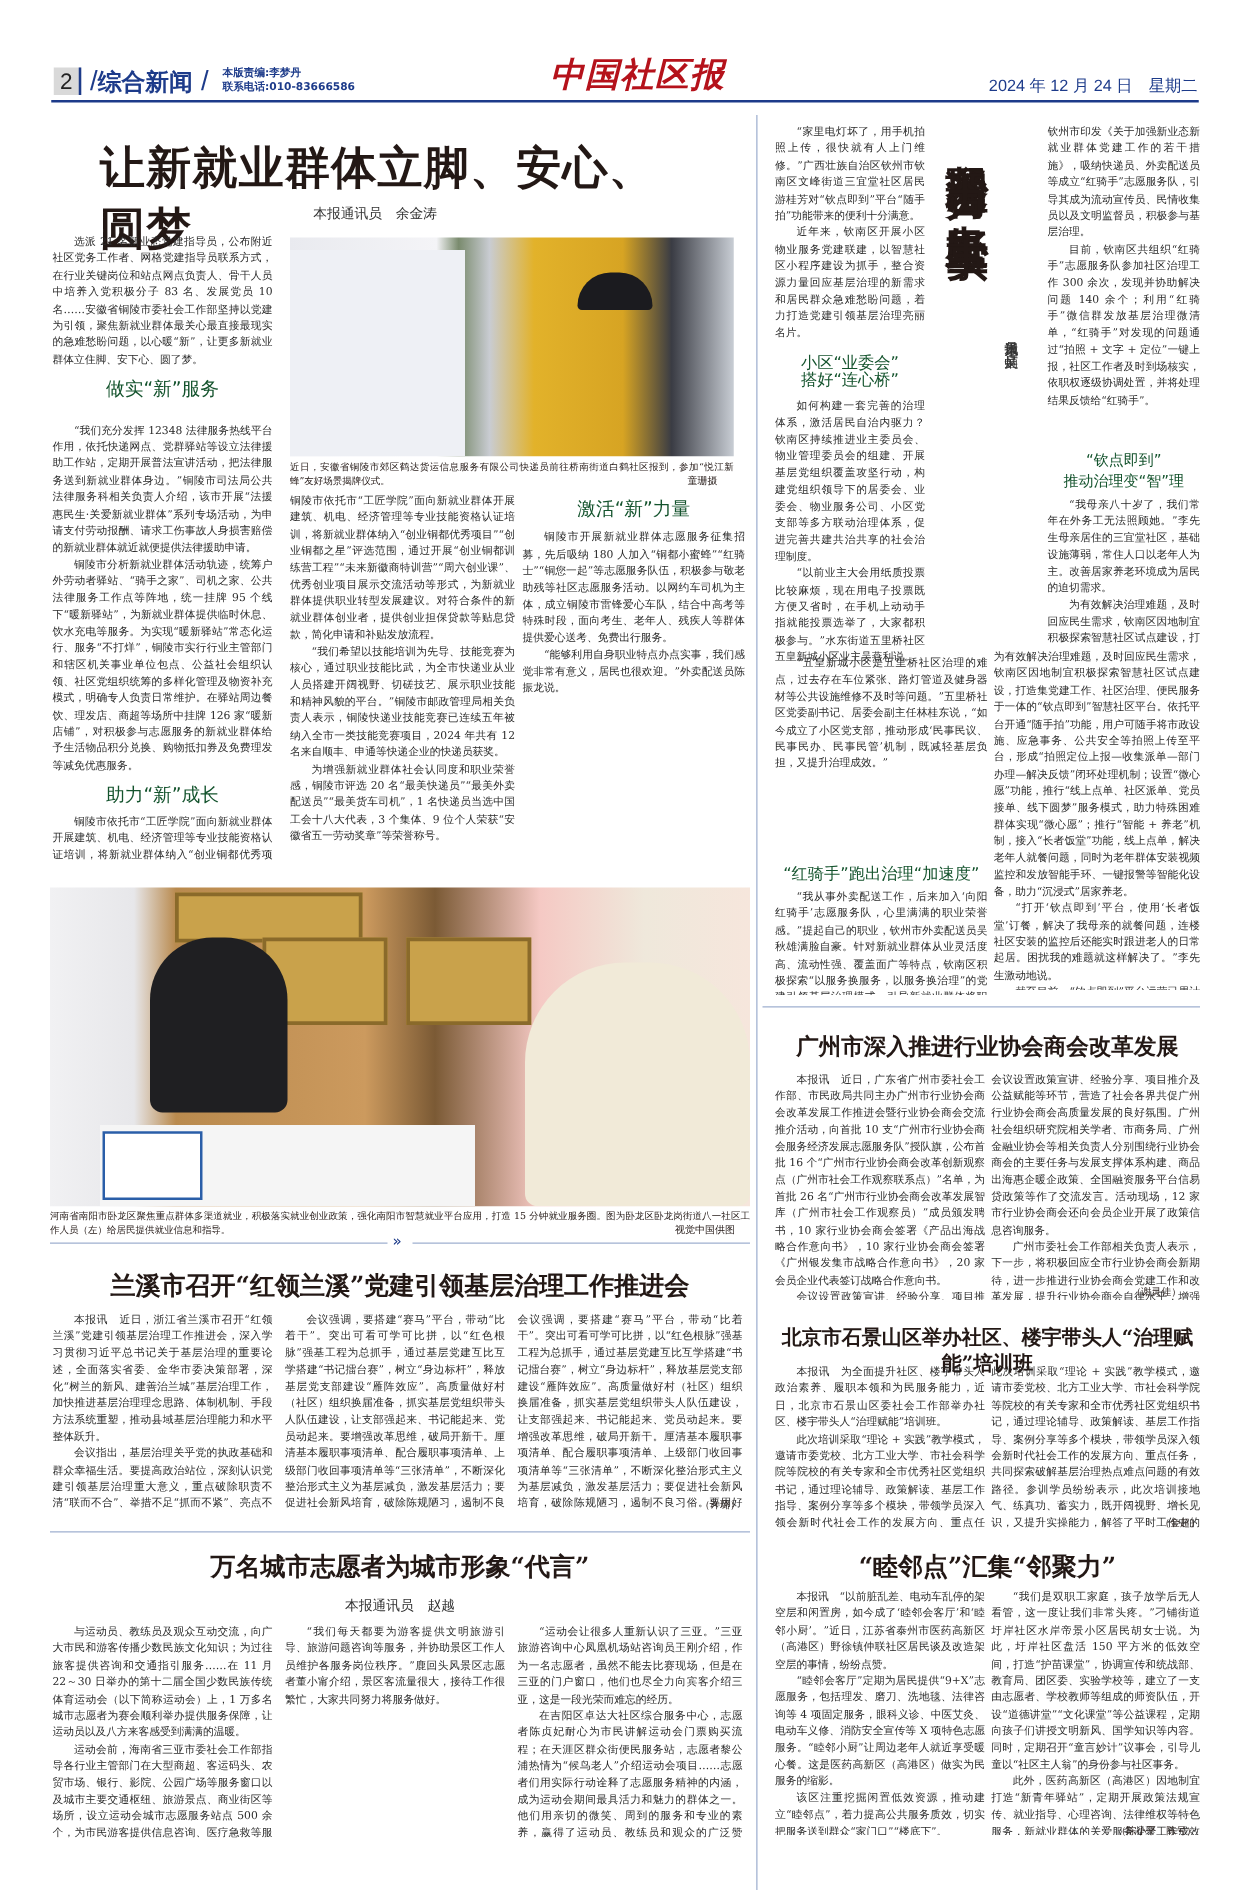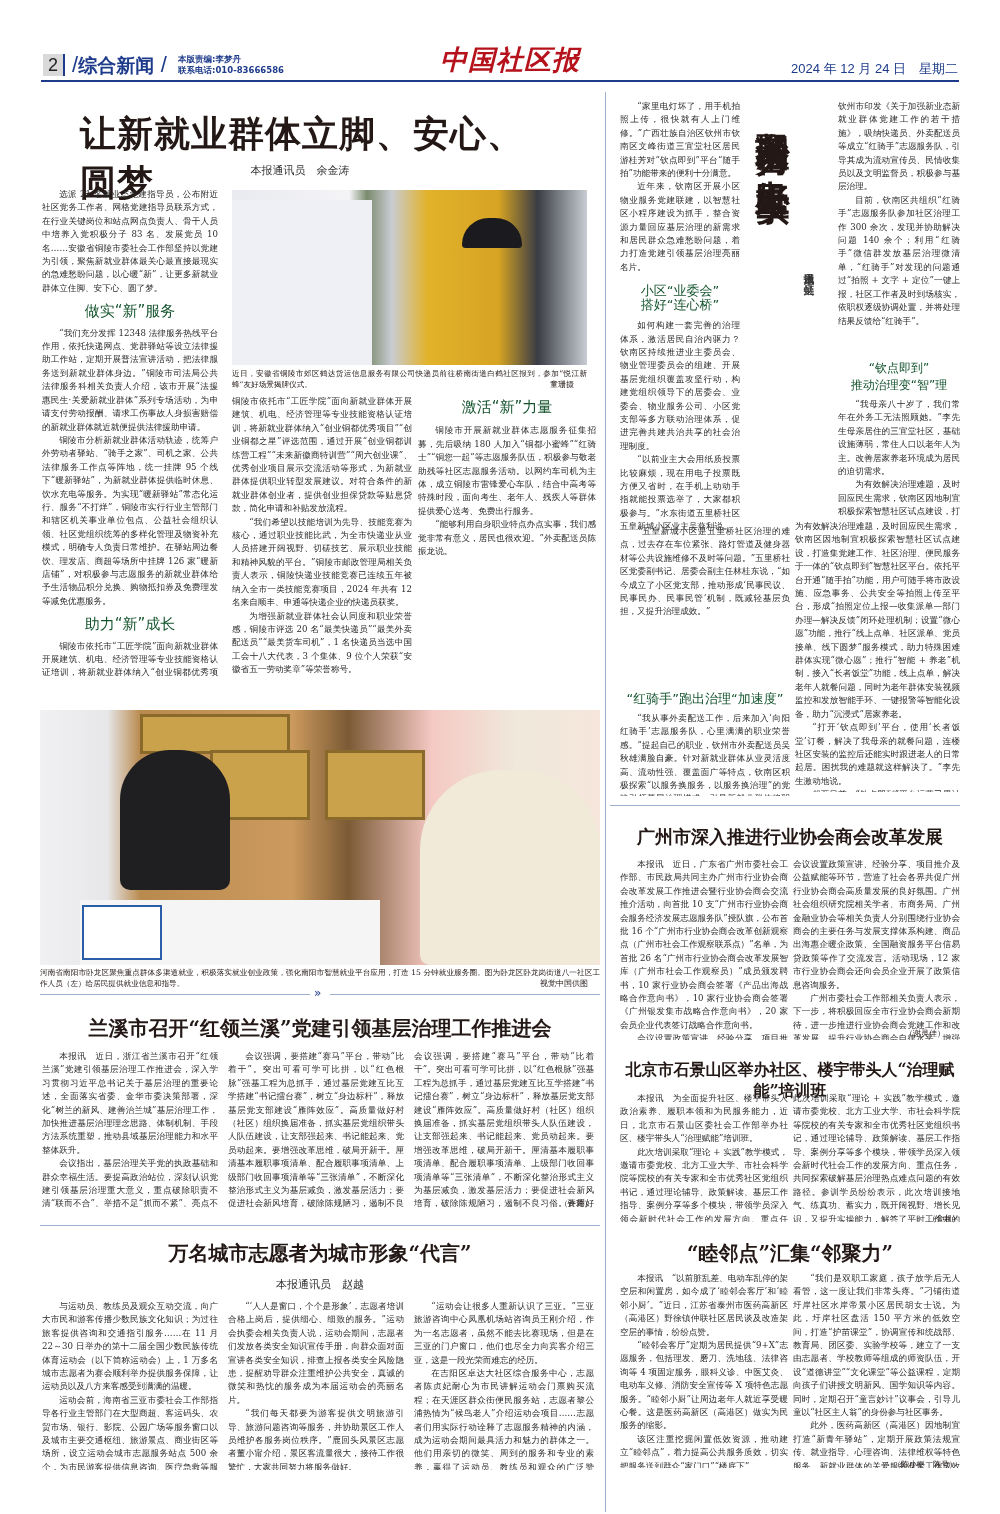--- a/index.html
+++ b/index.html
@@ -51,21 +51,21 @@
 </div>
 <div class="abs logo">中国社区报</div>
 <div class="abs date">2024 年 12 月 24 日　星期二</div>
 <div class="abs masthead-rule"></div>
 
 <div class="abs headline" style="left:80px;top:110px;width:470px;font-size:36px;letter-spacing:1px;">让新就业群体立脚、安心、圆梦</div>
 <div class="abs byline" style="left:230px;top:163px;width:140px;">本报通讯员　余金涛</div>
 
 <div class="abs para" style="left:42px;top:188px;width:176px;">
   <p>选派 21 名新业态党建指导员，公布附近社区党务工作者、网格党建指导员联系方式，在行业关键岗位和站点网点负责人、骨干人员中培养入党积极分子 83 名、发展党员 10 名……安徽省铜陵市委社会工作部坚持以党建为引领，聚焦新就业群体最关心最直接最现实的急难愁盼问题，以心暖“新”，让更多新就业群体立住脚、安下心、圆了梦。</p>
-  <div class="sub" style="margin:10px 0 8px;">做实“新”服务</div>
+  <div class="sub" style="margin:10px 0 20px;">做实“新”服务</div>
   <p>“我们充分发挥 12348 法律服务热线平台作用，依托快递网点、党群驿站等设立法律援助工作站，定期开展普法宣讲活动，把法律服务送到新就业群体身边。”铜陵市司法局公共法律服务科相关负责人介绍，该市开展“法援惠民生·关爱新就业群体”系列专场活动，为申请支付劳动报酬、请求工伤事故人身损害赔偿的新就业群体就近就便提供法律援助申请。</p>
   <p>铜陵市分析新就业群体活动轨迹，统筹户外劳动者驿站、“骑手之家”、司机之家、公共法律服务工作点等阵地，统一挂牌 95 个线下“暖新驿站”，为新就业群体提供临时休息、饮水充电等服务。为实现“暖新驿站”常态化运行、服务“不打烊”，铜陵市实行行业主管部门和辖区机关事业单位包点、公益社会组织认领、社区党组织统筹的多样化管理及物资补充模式，明确专人负责日常维护。在驿站周边餐饮、理发店、商超等场所中挂牌 126 家“暖新店铺”，对积极参与志愿服务的新就业群体给予生活物品积分兑换、购物抵扣券及免费理发等减免优惠服务。</p>
   <div class="sub" style="margin:10px 0 8px;">助力“新”成长</div>
   <p style="height:40px;overflow:hidden;">铜陵市依托市“工匠学院”面向新就业群体开展建筑、机电、经济管理等专业技能资格认证培训，将新就业群体纳入“创业铜都优秀项目”“创业铜都之星”评选范围，通过开展“创业铜都训练营工程”“未来新徽商特训营”“周六创业课”、优秀创业项目展示交流活动等形式，为新就业群体提供职业转型发展建议。对符合条件的新就业群体创业者，提供创业担保贷款等贴息贷款，简化申请和补贴发放流程。</p>
 </div>
 
 <div class="abs photo photo1">
   <div class="abs" style="left:0;top:10px;width:140px;height:165px;background:#eef0f5;"></div>
   <div class="abs" style="left:230px;top:28px;width:60px;height:30px;border-radius:30px 30px 4px 4px;background:#1b1b1f;"></div>
 </div>
@@ -176,21 +176,20 @@
 </div>
 <div class="abs credit" style="left:928px;top:1213px;">（金超）</div>
 
 <div class="abs headline" style="left:40px;top:1240px;width:560px;font-size:20px;text-align:center;">万名城市志愿者为城市形象“代言”</div>
 <div class="abs byline" style="left:230px;top:1277px;width:180px;">本报通讯员　赵越</div>
 <div class="abs para" style="left:42px;top:1300px;width:176px;height:170px;overflow:hidden;">
   <p>与运动员、教练员及观众互动交流，向广大市民和游客传播少数民族文化知识；为过往旅客提供咨询和交通指引服务……在 11 月 22～30 日举办的第十二届全国少数民族传统体育运动会（以下简称运动会）上，1 万多名城市志愿者为赛会顺利举办提供服务保障，让运动员以及八方来客感受到满满的温暖。</p>
   <p>运动会前，海南省三亚市委社会工作部指导各行业主管部门在大型商超、客运码头、农贸市场、银行、影院、公园广场等服务窗口以及城市主要交通枢纽、旅游景点、商业街区等场所，设立运动会城市志愿服务站点 500 余个，为市民游客提供信息咨询、医疗急救等服务。通过多种渠道广泛开展招募工作，对志愿者进行选拔、培训、配岗。</p>
 </div>
 <div class="abs para" style="left:228px;top:1300px;width:176px;height:170px;overflow:hidden;">
-  <p>“‘人人是窗口，个个是形象’，志愿者培训合格上岗后，提供细心、细致的服务。”运动会执委会相关负责人说，运动会期间，志愿者们发放各类安全知识宣传手册，向群众面对面宣讲各类安全知识，排查上报各类安全风险隐患，提醒劝导群众注重维护公共安全，真诚的微笑和热忱的服务成为本届运动会的亮丽名片。</p>
   <p>“我们每天都要为游客提供文明旅游引导、旅游问题咨询等服务，并协助景区工作人员维护各服务岗位秩序。”鹿回头风景区志愿者董小甯介绍，景区客流量很大，接待工作很繁忙，大家共同努力将服务做好。</p>
 </div>
 <div class="abs para" style="left:414px;top:1300px;width:180px;height:170px;overflow:hidden;">
   <p>“运动会让很多人重新认识了三亚。”三亚旅游咨询中心凤凰机场站咨询员王刚介绍，作为一名志愿者，虽然不能去比赛现场，但是在三亚的门户窗口，他们也尽全力向宾客介绍三亚，这是一段光荣而难忘的经历。</p>
   <p>在吉阳区卓达大社区综合服务中心，志愿者陈贞妃耐心为市民讲解运动会门票购买流程；在天涯区群众街便民服务站，志愿者黎公浦热情为“候鸟老人”介绍运动会项目……志愿者们用实际行动诠释了志愿服务精神的内涵，成为运动会期间最具活力和魅力的群体之一。他们用亲切的微笑、周到的服务和专业的素养，赢得了运动员、教练员和观众的广泛赞誉。</p>
 </div>
 
 <div class="abs headline" style="left:615px;top:1240px;width:350px;font-size:20px;text-align:center;">“睦邻点”汇集“邻聚力”</div>
 <div class="abs para" style="left:620px;top:1272px;width:168px;height:196px;overflow:hidden;">
   <p>本报讯　“以前脏乱差、电动车乱停的架空层和闲置房，如今成了‘睦邻会客厅’和‘睦邻小厨’。”近日，江苏省泰州市医药高新区（高港区）野徐镇仲联社区居民谈及改造架空层的事情，纷纷点赞。</p>

